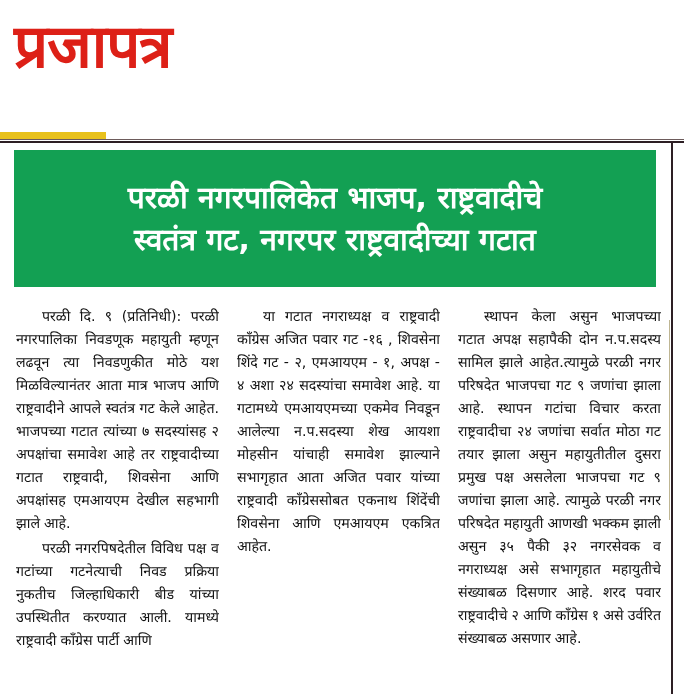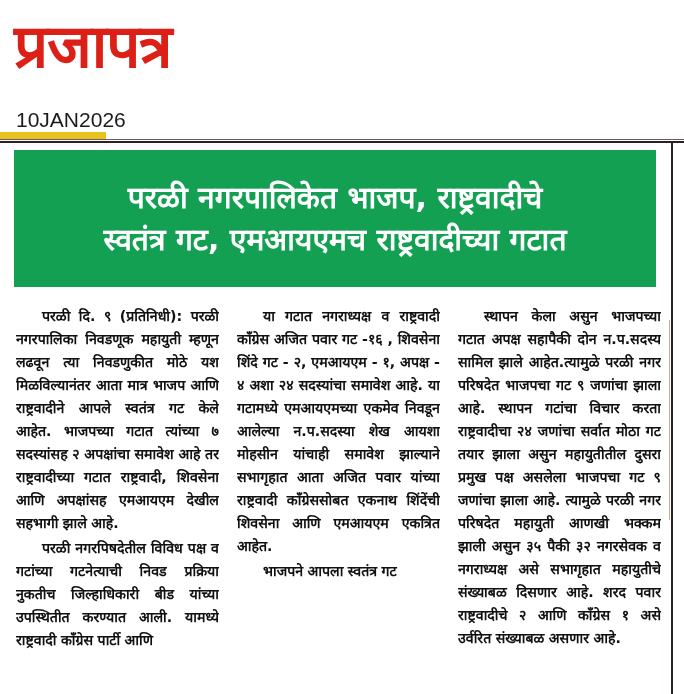--- a/index.html
+++ b/index.html
@@ -139,51 +139,48 @@
     font-size: 14.2px;
     line-height: 1.62;
     color: #111111;
     text-align: justify;
     text-justify: inter-word;
     margin: 0 0 2px 0;
     word-spacing: -0.5px;
   }
   .news-paragraph.indented {
     text-indent: 26px;
-    font-weight: bold;
   }
 </style>
 </head>
 <body>
 
 <div id="masthead-area">
   <div id="masthead-title">प्रजापत्र</div>
-  <div id="masthead-date">10JAN2026</div>
 </div>
 
 <div id="gold-bar"></div>
 <div id="top-rule-thin"></div>
 <div id="top-rule-dark"></div>
 <div id="right-rule"></div>
 <div id="right-rule-accent"></div>
 
 <div id="headline-banner">
   <div class="headline-line">परळी नगरपालिकेत भाजप, राष्ट्रवादीचे</div>
-  <div class="headline-line">स्वतंत्र गट, एमआयएमच राष्ट्रवादीच्या गटात</div>
+  <div class="headline-line">स्वतंत्र गट, नगरपर राष्ट्रवादीच्या गटात</div>
 </div>
 
 <div id="body-columns">
 
   <div class="news-column">
     <p class="news-paragraph indented">परळी दि. ९ (प्रतिनिधी): परळी नगरपालिका निवडणूक महायुती म्हणून लढवून त्या निवडणुकीत मोठे यश मिळविल्यानंतर आता मात्र भाजप आणि राष्ट्रवादीने आपले स्वतंत्र गट केले आहेत. भाजपच्या गटात त्यांच्या ७ सदस्यांसह २ अपक्षांचा समावेश आहे तर राष्ट्रवादीच्या गटात राष्ट्रवादी, शिवसेना आणि अपक्षांसह एमआयएम देखील सहभागी झाले आहे.</p>
     <p class="news-paragraph indented">परळी नगरपिषदेतील विविध पक्ष व गटांच्या गटनेत्याची निवड प्रक्रिया नुकतीच जिल्हाधिकारी बीड यांच्या उपस्थितीत करण्यात आली. यामध्ये राष्ट्रवादी काँग्रेस पार्टी आणि</p>
   </div>
 
   <div class="news-column">
     <p class="news-paragraph indented">या गटात नगराध्यक्ष व राष्ट्रवादी काँग्रेस अजित पवार गट -१६ , शिवसेना शिंदे गट - २, एमआयएम - १, अपक्ष - ४ अशा २४ सदस्यांचा समावेश आहे. या गटामध्ये एमआयएमच्या एकमेव निवडून आलेल्या न.प.सदस्या शेख आयशा मोहसीन यांचाही समावेश झाल्याने सभागृहात आता अजित पवार यांच्या राष्ट्रवादी काँग्रेससोबत एकनाथ शिंदेंची शिवसेना आणि एमआयएम एकत्रित आहेत.</p>
-    <p class="news-paragraph indented">भाजपने आपला स्वतंत्र गट</p>
   </div>
 
   <div class="news-column">
     <p class="news-paragraph indented">स्थापन केला असुन भाजपच्या गटात अपक्ष सहापैकी दोन न.प.सदस्य सामिल झाले आहेत.त्यामुळे परळी नगर परिषदेत भाजपचा गट ९ जणांचा झाला आहे. स्थापन गटांचा विचार करता राष्ट्रवादीचा २४ जणांचा सर्वात मोठा गट तयार झाला असुन महायुतीतील दुसरा प्रमुख पक्ष असलेला भाजपचा गट ९ जणांचा झाला आहे. त्यामुळे परळी नगर परिषदेत महायुती आणखी भक्कम झाली असुन ३५ पैकी ३२ नगरसेवक व नगराध्यक्ष असे सभागृहात महायुतीचे संख्याबळ दिसणार आहे. शरद पवार राष्ट्रवादीचे २ आणि काँग्रेस १ असे उर्वरित संख्याबळ असणार आहे.</p>
   </div>
 
 </div>
 
 </body></html>

